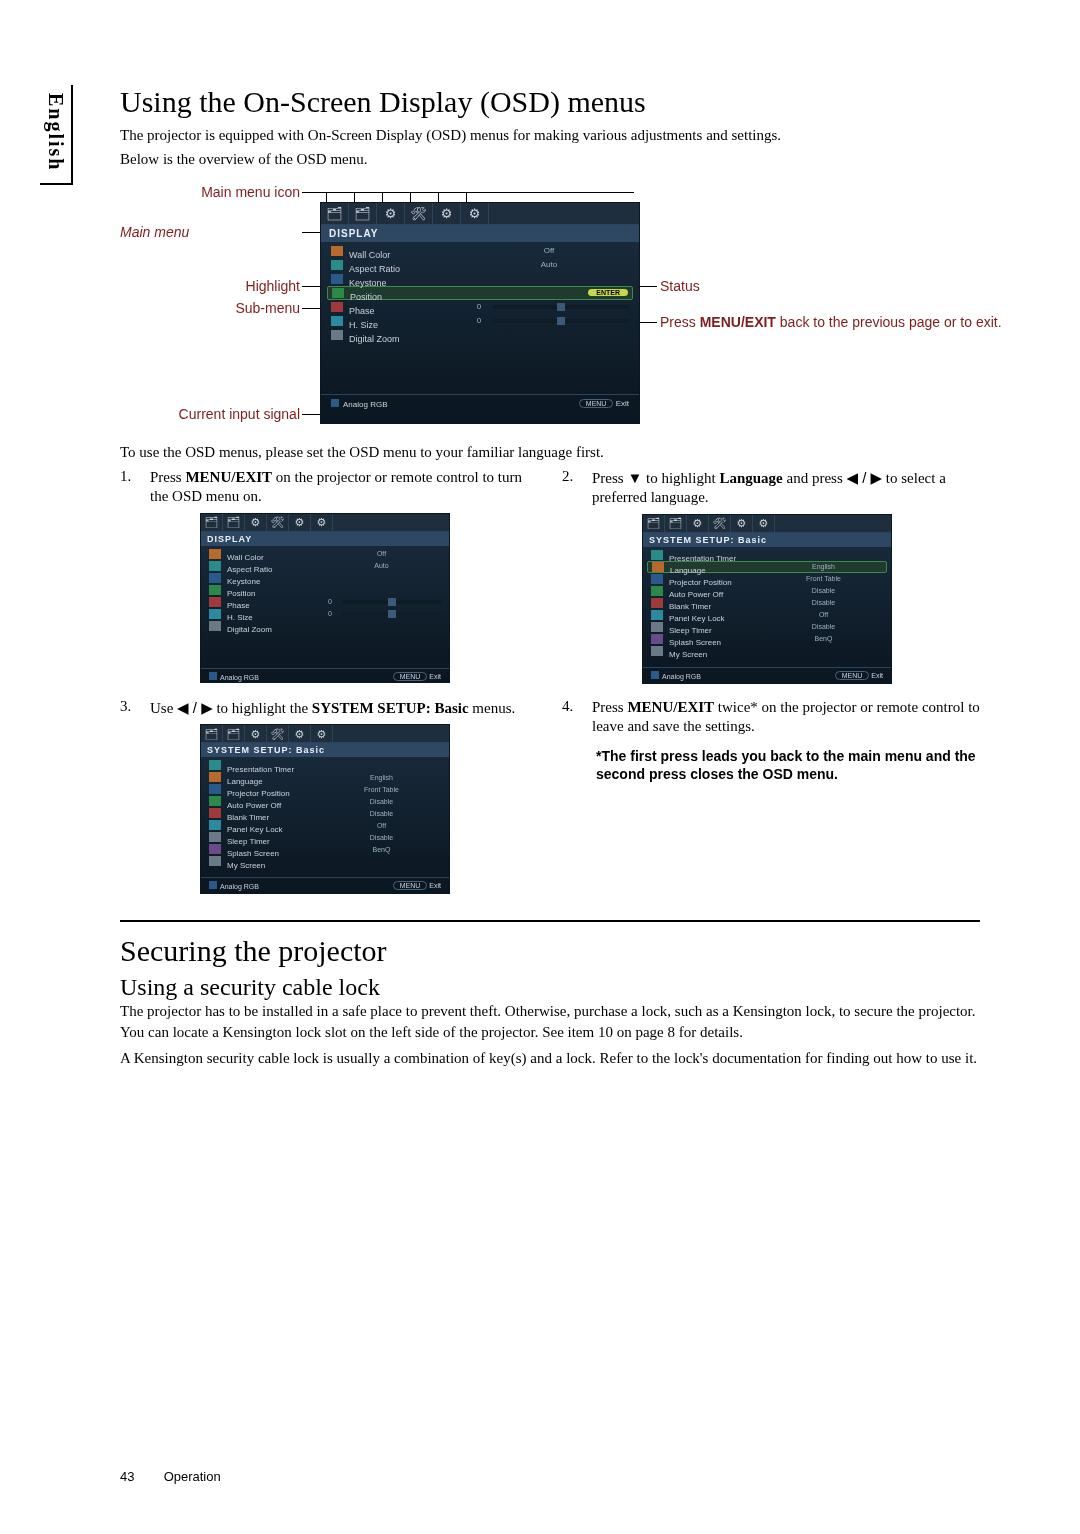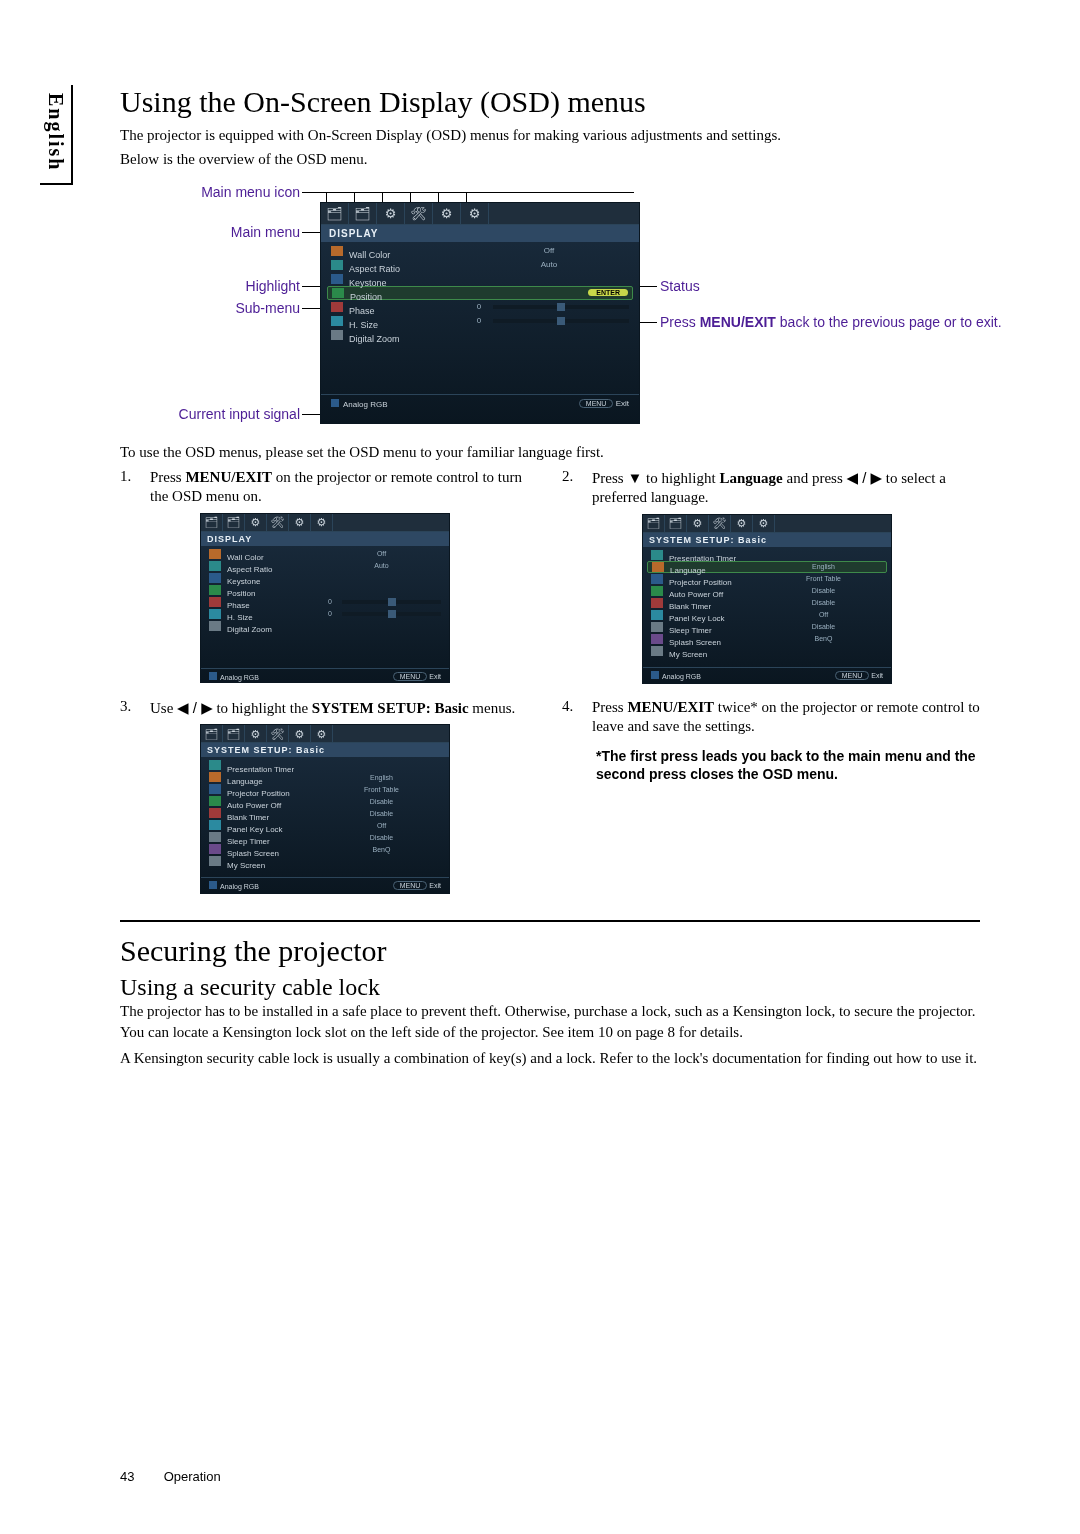--- a/index.html
+++ b/index.html
@@ -53,21 +53,21 @@
   .osd-row .ico { width:12px; height:10px; margin-right:6px; display:inline-block; }
   .osd-row .lab { flex:0 0 120px;margin-top:8px; }
   .osd-row .val { flex:1; text-align:center; color:#9bb0c0; font-size:8px; }
   .osd-row.hl { background:#1f3b2e; border:1px solid #3e8a4a; border-radius:2px; margin:0 6px; padding:1px 4px; }
   .enter-pill { background:#c8d84a; color:#000; border-radius:6px; padding:0 8px; font-size:7px; font-weight:bold; }
   .slider { flex:1; height:4px; background:#0f1b25; position:relative; margin-left:4px; }
   .slider::before { content:''; position:absolute; left:50%; top:-2px; width:8px; height:8px; background:#3a5a78; transform:translateX(-50%); }
   .osd-footer { border-top:1px solid #2b4459; padding:4px 10px; display:flex; justify-content:space-between; align-items:center; font-size:8px; }
   .menu-pill { border:1px solid #4a6275; border-radius:7px; padding:0 6px; font-size:7px; }
 
-  .ann-label { position:absolute; font-family: Arial, sans-serif; font-size:14px; color:#4c1d95; white-space:nowrap; }
+  .ann-label { position:absolute; font-family: Arial, sans-serif; font-size:14px; color:#7f1d1d; white-space:nowrap; }
   .ann-line { position:absolute; background:#000; }
 
   
   .steps { display:flex; flex-wrap:wrap; margin-top:6px; border-bottom: 2px solid #000; padding-bottom: 12px; margin-bottom: 12px; }
   .step-col { width:50%; padding-right:12px; }
   .step-col.right { padding-left:12px; padding-right:0; }
   .step-num { display:inline-block; width:26px; vertical-align:top; font-size:15px; }
   .step-txt { display:inline-block; width:calc(100% - 30px); vertical-align:top; font-size:15px; line-height:1.3; }
   .arrow { font-family: Arial, sans-serif; }
   .bold-inline { font-weight:bold; }
@@ -111,21 +111,21 @@
   <div class="ann-label" style="left:0; top:6px; text-align:right; width:180px;">Main menu icon</div>
   <div class="ann-line" style="left:182px; top:14px; width:24px; height:1px;"></div>
   <div class="ann-line" style="left:206px; top:14px; width:1px; height:12px;"></div>
   <div class="ann-line" style="left:206px; top:14px; width:308px; height:1px;"></div>
   <div class="ann-line" style="left:234px; top:14px; width:1px; height:12px;"></div>
   <div class="ann-line" style="left:262px; top:14px; width:1px; height:12px;"></div>
   <div class="ann-line" style="left:290px; top:14px; width:1px; height:12px;"></div>
   <div class="ann-line" style="left:318px; top:14px; width:1px; height:12px;"></div>
   <div class="ann-line" style="left:346px; top:14px; width:1px; height:12px;"></div>
 
-  <div class="ann-label" style="left:0; top:46px; text-align:right; width:180px;">Main menu</div>
+  <div class="ann-label" style="left:0; top:46px; text-align:left; width:180px;font-style:italic;">Main menu</div>
   <div class="ann-line" style="left:182px; top:54px; width:21px; height:1px;"></div>
 
   <div class="ann-label" style="left:0; top:100px; text-align:right; width:180px;">Highlight</div>
   <div class="ann-line" style="left:182px; top:108px; width:25px; height:1px;"></div>
 
   <div class="ann-label" style="left:0; top:122px; text-align:right; width:180px;">Sub-menu</div>
   <div class="ann-line" style="left:182px; top:130px; width:25px; height:1px;"></div>
 
   <div class="ann-label" style="left:0; top:228px; text-align:right; width:180px;">Current input signal</div>
   <div class="ann-line" style="left:182px; top:236px; width:22px; height:1px;"></div>

